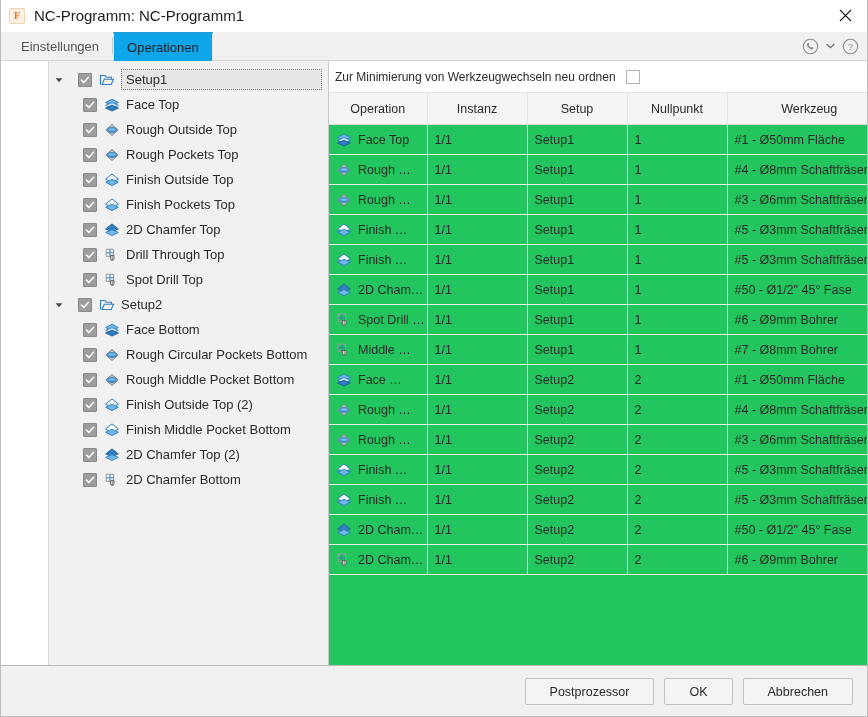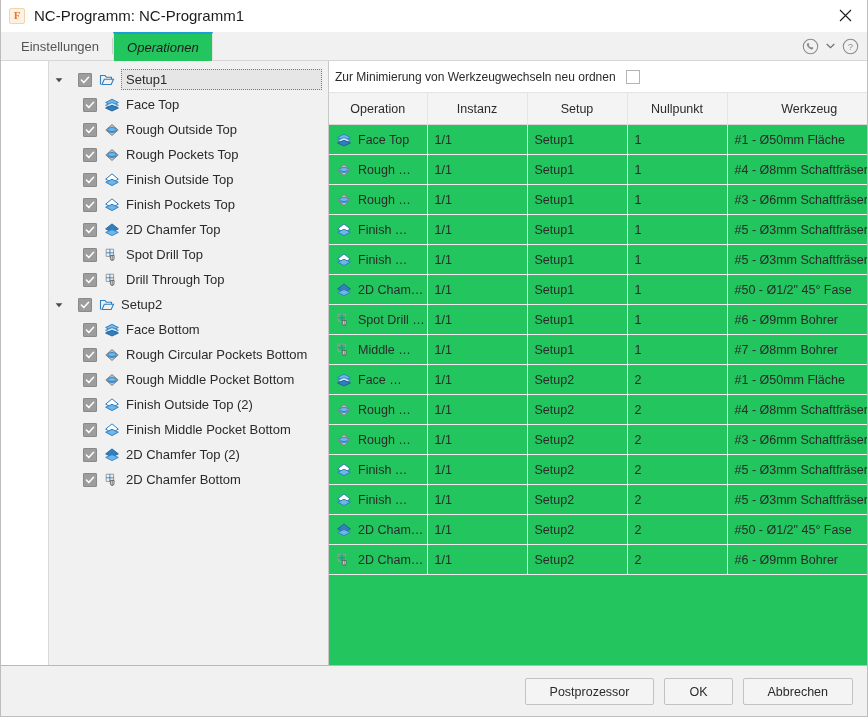--- a/index.html
+++ b/index.html
@@ -88,28 +88,27 @@
     align-items: center;
     padding: 0 13px;
     font-size: 13px;
     color: #555555;
     position: relative;
     box-sizing: border-box;
     cursor: default;
     white-space: nowrap;
   }
   .tab.active {
-    background: #22c55e;
+    background: #0ea5e9;
     color: #1d1d1d;
     border-top: 2px solid #1a9ed9;
     border-left: 1px solid #e2e2e2;
     border-right: 1px solid #e2e2e2;
     margin-bottom: -1px;
     padding-top: 0;
-    font-style: italic;
   }
   .tab-sep {
     width: 1px;
     background: #cfcfcf;
     margin: 6px 0;
   }
   .help-group {
     position: absolute;
     right: 9px;
     top: 0;
@@ -502,38 +501,38 @@
               </svg>
             </div>
             <div class="node-icon">
               <svg width="16" height="16" viewBox="0 0 16 16">
                 <path d="M2.2 2.2 H9.6 V9.4 H2.2 Z" fill="none" stroke="#9b9b9b" stroke-width="1"></path>
                 <path d="M5.9 2.2 V9.4 M2.2 5.8 H9.6" stroke="#2f7fc1" stroke-width="0.9"></path>
                 <path d="M6.4 8.4 h3.6 v3.2 a1.8 1.8 0 0 1 -1.8 1.8 a1.8 1.8 0 0 1 -1.8 -1.8 Z" fill="#e9e9e9" stroke="#5b5b5b" stroke-width="0.9"></path>
                 <path d="M8.2 8.4 V13.4" stroke="#5b5b5b" stroke-width="0.8"></path>
               </svg>
             </div>
-            <div class="node-label">Spot Drill Top</div>
+            <div class="node-label">Drill Through Top</div>
           </div>
           <div class="tree-row">
             <div class="indent"></div>
             <div class="cb">
               <svg width="10" height="10" viewBox="0 0 10 10">
                 <path d="M1.4 5.1 L3.8 7.6 L8.6 2.3" fill="none" stroke="#ffffff" stroke-width="1.5" stroke-linecap="round" stroke-linejoin="round"></path>
               </svg>
             </div>
             <div class="node-icon">
               <svg width="16" height="16" viewBox="0 0 16 16">
                 <path d="M2.2 2.2 H9.6 V9.4 H2.2 Z" fill="none" stroke="#9b9b9b" stroke-width="1"></path>
                 <path d="M5.9 2.2 V9.4 M2.2 5.8 H9.6" stroke="#2f7fc1" stroke-width="0.9"></path>
                 <path d="M6.4 8.4 h3.6 v3.2 a1.8 1.8 0 0 1 -1.8 1.8 a1.8 1.8 0 0 1 -1.8 -1.8 Z" fill="#e9e9e9" stroke="#5b5b5b" stroke-width="0.9"></path>
                 <path d="M8.2 8.4 V13.4" stroke="#5b5b5b" stroke-width="0.8"></path>
               </svg>
             </div>
-            <div class="node-label">Drill Through Top</div>
+            <div class="node-label">Spot Drill Top</div>
           </div>
           <div class="tree-row">
             <div class="twisty">
               <svg width="8" height="8" viewBox="0 0 8 8">
                 <path d="M0.6 2.2 L7.4 2.2 L4 6.2 Z" fill="#4a4a4a"></path>
               </svg>
             </div>
             <div style="width: 9px; flex: 0 0 auto;"></div>
             <div class="cb">
               <svg width="10" height="10" viewBox="0 0 10 10">

